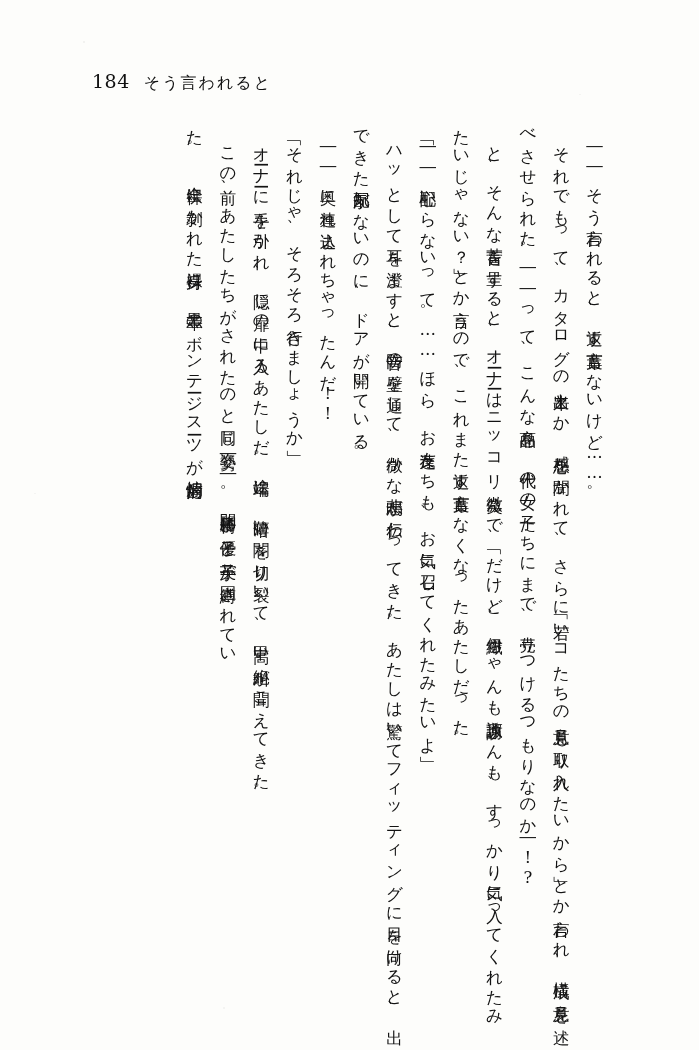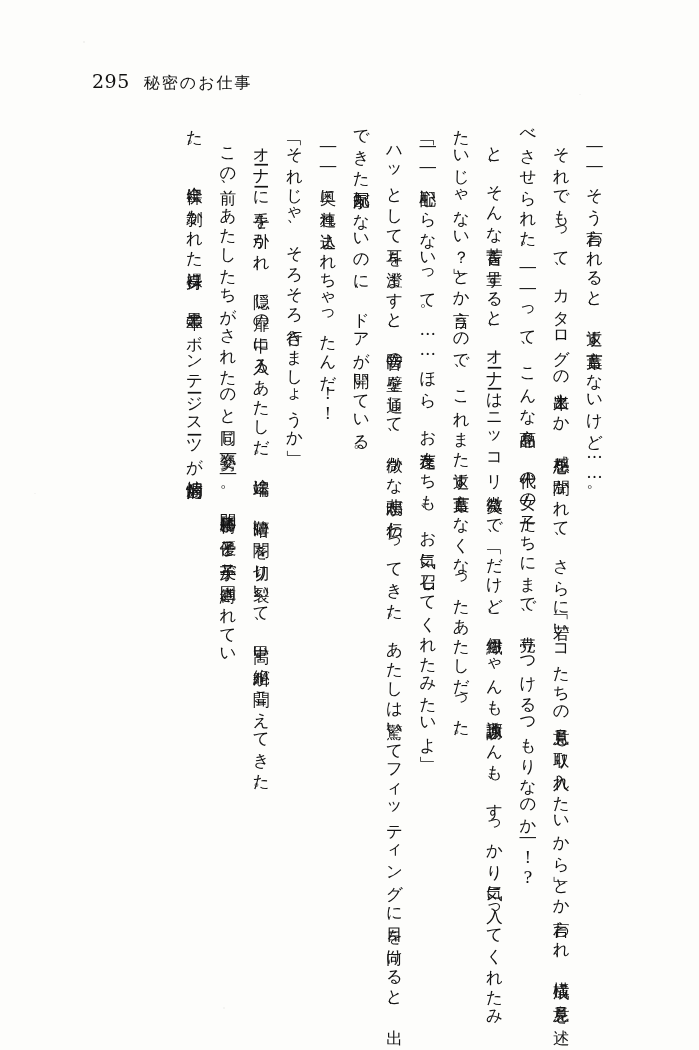--- a/index.html
+++ b/index.html
@@ -79,22 +79,22 @@
   #body-text p.indent {
     text-indent: 1em;
   }
 </style>
 </head>
 <body>
 
 <div id="page">
 
   <div id="header">
-    <span class="folio">295</span>
-    <span class="chapter">秘密のお仕事</span>
+    <span class="folio">184</span>
+    <span class="chapter">そう言われると</span>
   </div>
 
   <div id="body-text">
     <p>　――そう言われると、返す言葉もないけど……。</p>
     <p>　それでもって、カタログの出来とか、感想を聞かれて、さらに「若いコたちの意見も取り入れたいから」とか言われ、構成に意見を述べさせられた。――って、こんな商品を、十代の女の子たちにまで、売りつけるつもりなのか―!?</p>
     <p>　と、そんな苦言を呈すると、オーナーはニッコリ微笑んで、「だけど、伊織ちゃんも諏訪原さんも、すっかり気に入ってくれたみたいじゃない？」とか言うので、これまた返す言葉もなくなったあたしだった。</p>
     <p class="indent">「――心配いらないって。……ほら、お友達たちも、お気に召してくれたみたいよ」</p>
     <p>　ハッとして耳を澄ますと、防音の壁を通して、微かな悲鳴が伝わってきた。あたしは驚いてフィッティングに目を向けると、出できた気配がないのに、ドアが開いている。</p>
     <p>　――奥に連れ込まれちゃったんだ!!</p>
     <p class="indent">「それじゃ、そろそろ行きましょうか」</p>

